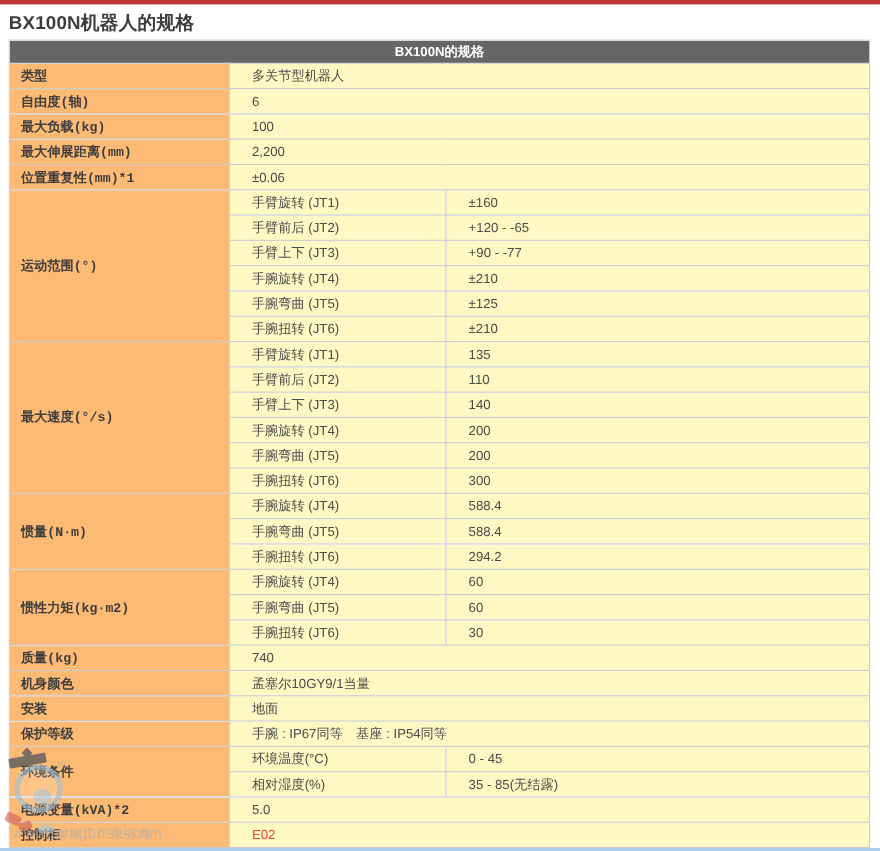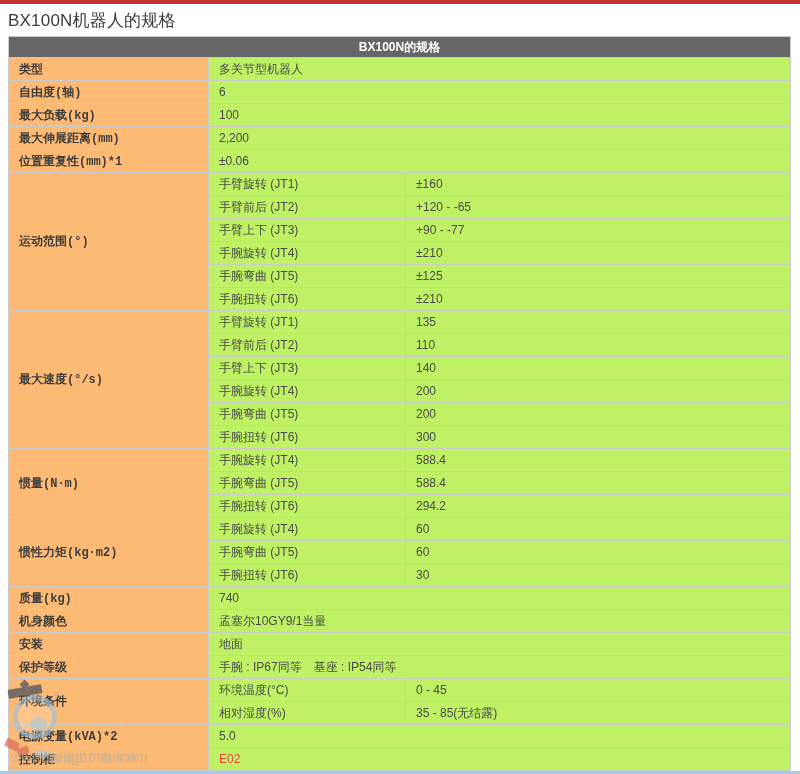--- a/index.html
+++ b/index.html
@@ -10,21 +10,21 @@
     overflow: hidden;
     position: relative;
   }
   .top-bar {
     position: absolute; top: 0; left: 0;
     width: 800px; height: 4px;
     background: #c13231;
   }
   .page-title {
     position: absolute; top: 9px; left: 8px;
-    font-size: 17px; font-weight: normal;
+    font-size: 17px; font-weight: bold;
     color: #3c3c3c;
     letter-spacing: 0.2px;
   }
   table.spec-table {
     position: absolute; top: 36px; left: 8px;
     width: 783px;
     border-collapse: collapse;
     table-layout: fixed;
   }
   .spec-table th, .spec-table td {
@@ -46,23 +46,23 @@
   .spec-table tbody tr { height: 23px; }
   .spec-table th.row-label {
     background: #fdba74;
     color: #3d3d3d;
     font-weight: bold;
     text-align: left;
     padding: 0 8px 0 10px;
     font-family: Liberation Mono, monospace;
   }
   .spec-table td {
-    background: #bef264;
+    background: #fef9c3;
     color: #4a4a4a;
-    padding: 0 8px 0 10px;
+    padding: 0 8px 0 20px;
   }
   .spec-table td .red-value {
     color: #e8453f;
     text-align: center;
   }
   
   .watermark {
     position: absolute;
     left: 8px; top: 684px;
     width: 210px; height: 90px;

